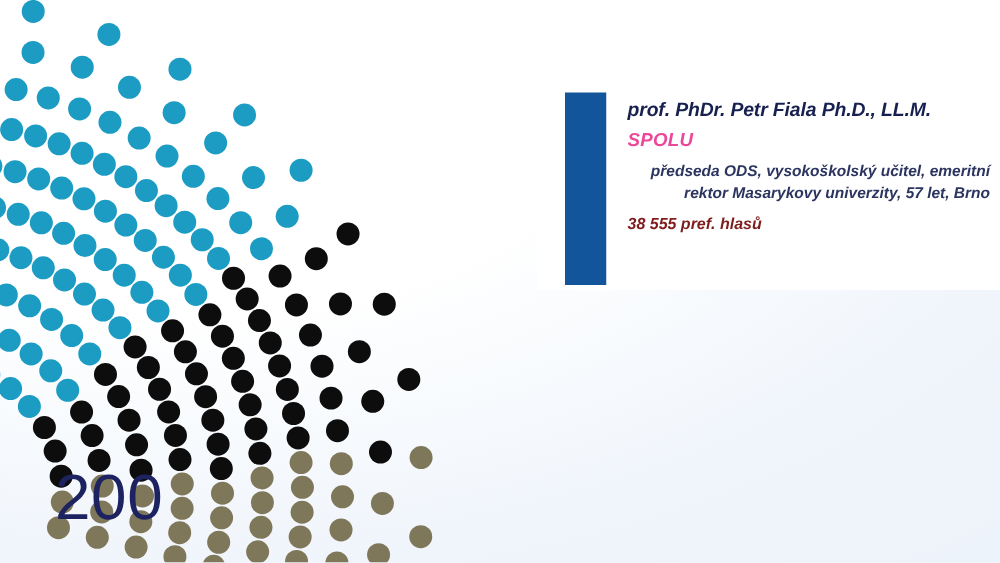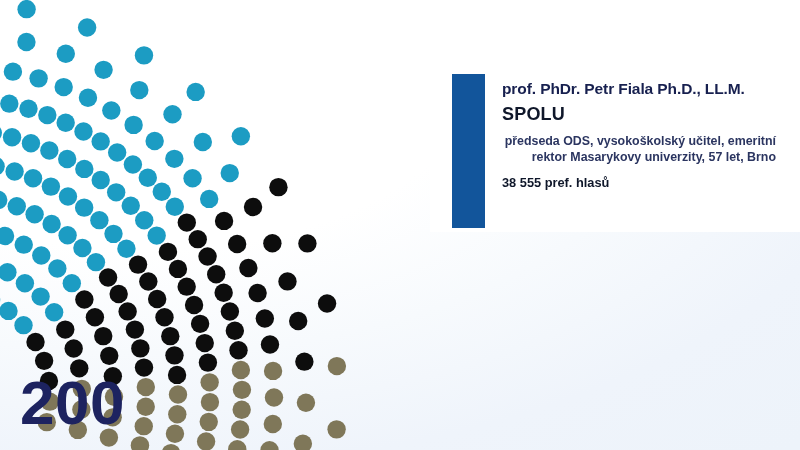--- a/index.html
+++ b/index.html
@@ -23,23 +23,23 @@
   }
 
   
   #hemicycle{
     position:absolute;left:0;top:0;width:430px;height:450px;
   }
   #hemicycle svg{display:block;width:430px;height:450px;}
 
   
   #seat-total{
-    position:absolute;left:20px;top:372px;
-    font-size:62px;line-height:1;
-    font-weight:bold;
+    position:absolute;left:44px;top:372px;
+    font-size:51px;line-height:1;
+    font-weight:normal;
     color:#1d2360;
     letter-spacing:0.5px;
     font-family:"Liberation Sans","DejaVu Sans",sans-serif;
   }
 
   
   #candidate-card{
     position:absolute;left:430px;top:56px;
     width:370px;height:176px;
     background:#ffffff;
@@ -48,50 +48,51 @@
   }
   #party-color-bar{
     width:33px;height:154px;
     margin-left:22px;margin-top:18px;
     background:#12559b;
     flex:0 0 auto;
   }
   #card-text{
     margin-left:17px;margin-top:24px;
     flex:1 1 auto;
-    padding-right:24px;
+    padding-right:8px;
+    font-style:italic;
   }
   #candidate-name{
     font-size:15.5px;
     font-weight:bold;
     color:#17204f;
     line-height:1.15;
     letter-spacing:-0.1px;
     margin:0 0 6px 0;
   }
   #party-name{
-    font-size:18px;
+    font-size:15px;
     font-weight:bold;
-    color:#0f172a;
+    color:#ec4899;
     line-height:1.15;
     margin:0 0 8px 0;
     letter-spacing:0.2px;
   }
   #candidate-description{
     font-size:12.4px;
     font-weight:bold;
     color:#2b3560;
     line-height:1.33;
     margin:0 0 9px 0;
     text-align:right;
   }
   #preference-votes{
     font-size:12.8px;
     font-weight:bold;
-    color:#0f172a;
+    color:#7f1d1d;
     line-height:1.2;
     margin:0;
   }
 </style>
 </head>
 <body>
 
 <div id="backdrop"></div>
 <div id="backdrop-right"></div>
 

